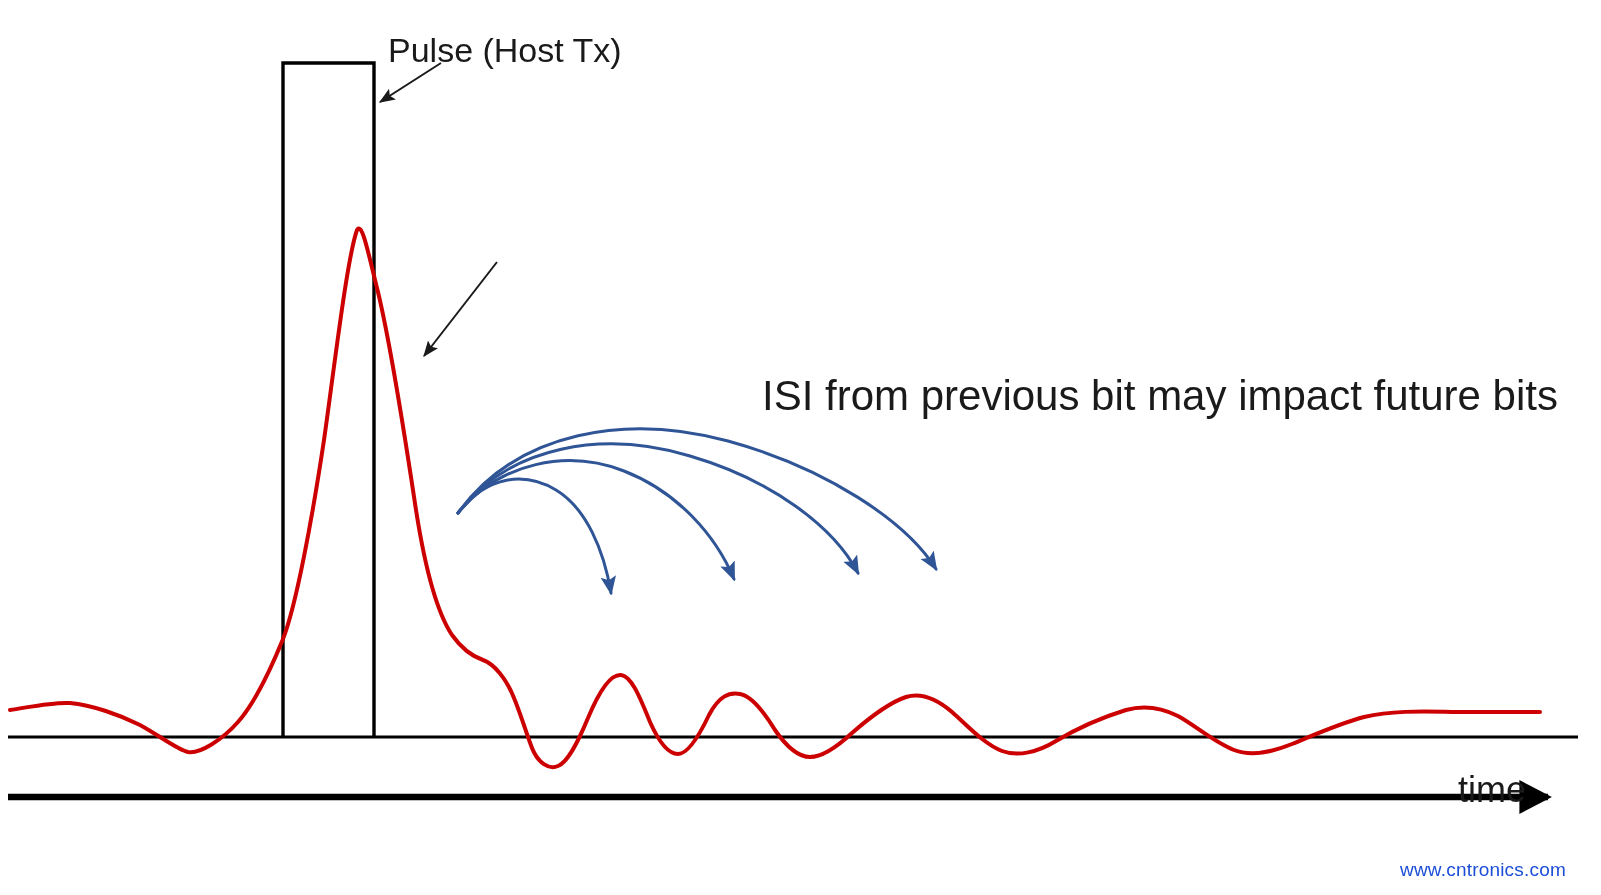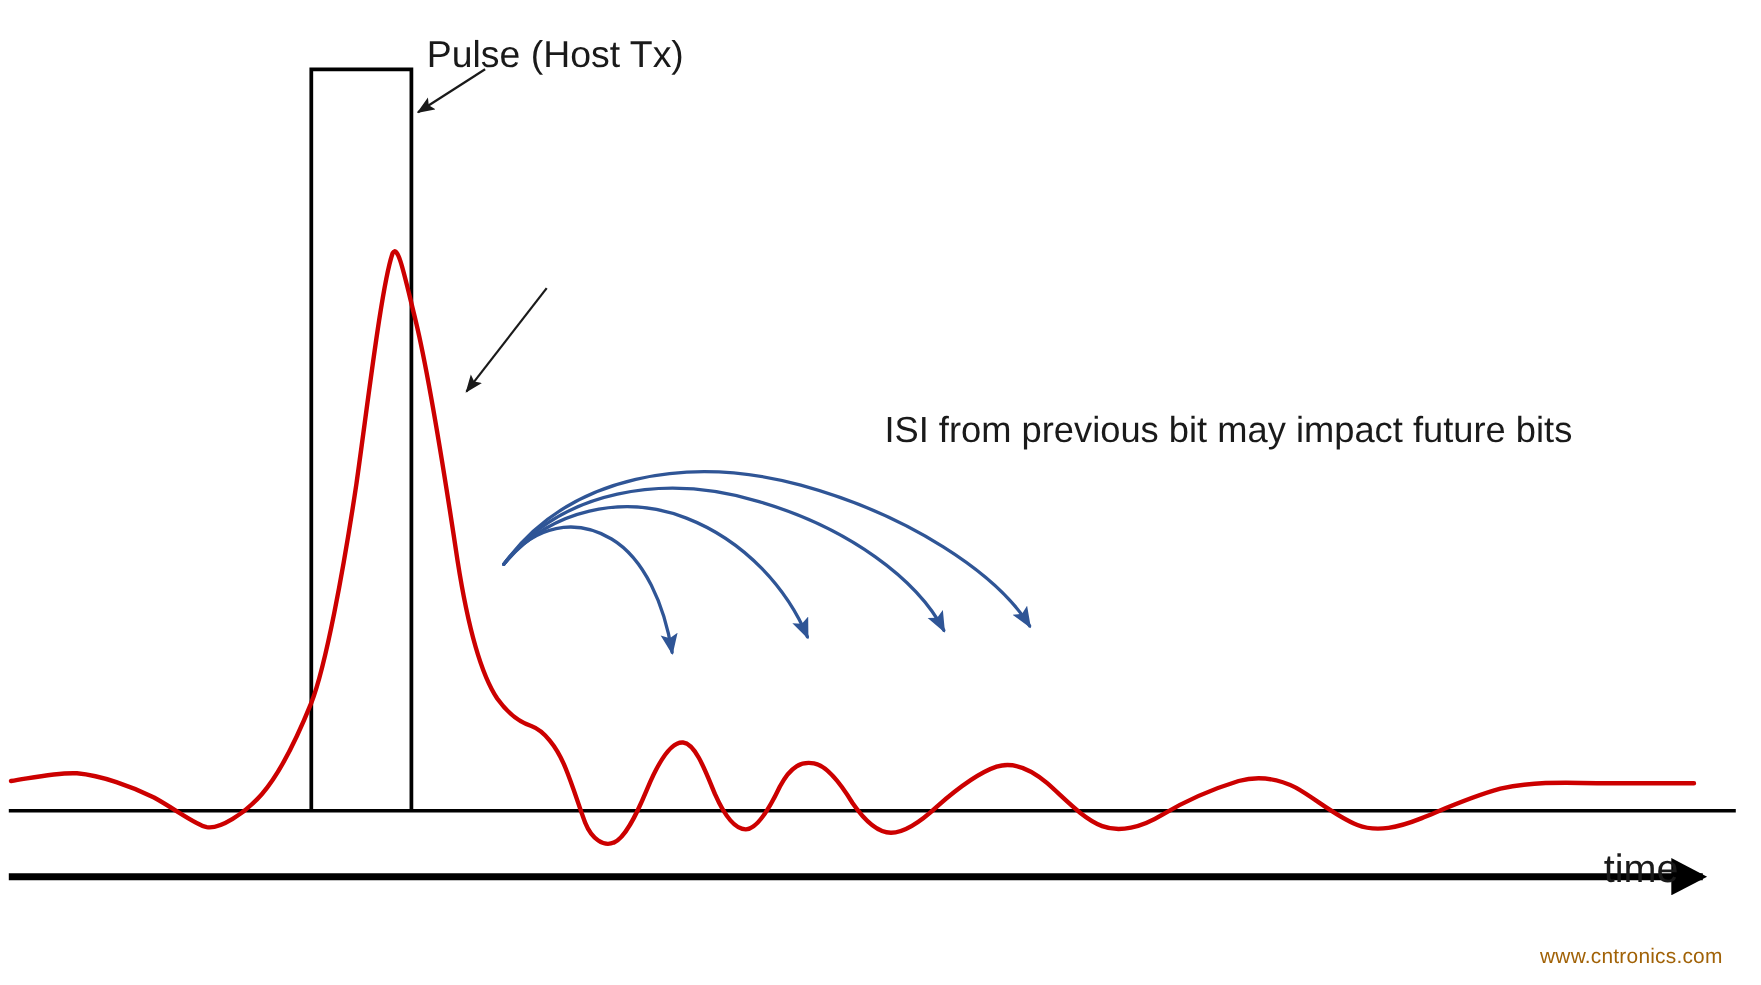--- a/index.html
+++ b/index.html
@@ -40,34 +40,34 @@
     top: 12px;
     font-size: 34px;
     margin-top: 20px;
   }
   #label-pulse-response {
     left: 456px;
     top: 212px;
     font-size: 34px;
   }
   #label-isi {
-    left: 804px;
+    left: 762px;
     top: 373px;
-    font-size: 33px;
+    font-size: 42px;
   }
   #label-time {
     left: 1458px;
     top: 770px;
     font-size: 36px;
   }
   #watermark {
     left: 1400px;
     top: 860px;
     font-size: 19px;
-    color: #a16207;
+    color: #1d4ed8;
     letter-spacing: 0.2px;
   }
 </style>
 </head>
 <body>
 
 <div id="stage">
 
   <svg viewBox="0 0 1601 895" xmlns="http://www.w3.org/2000/svg">
 

